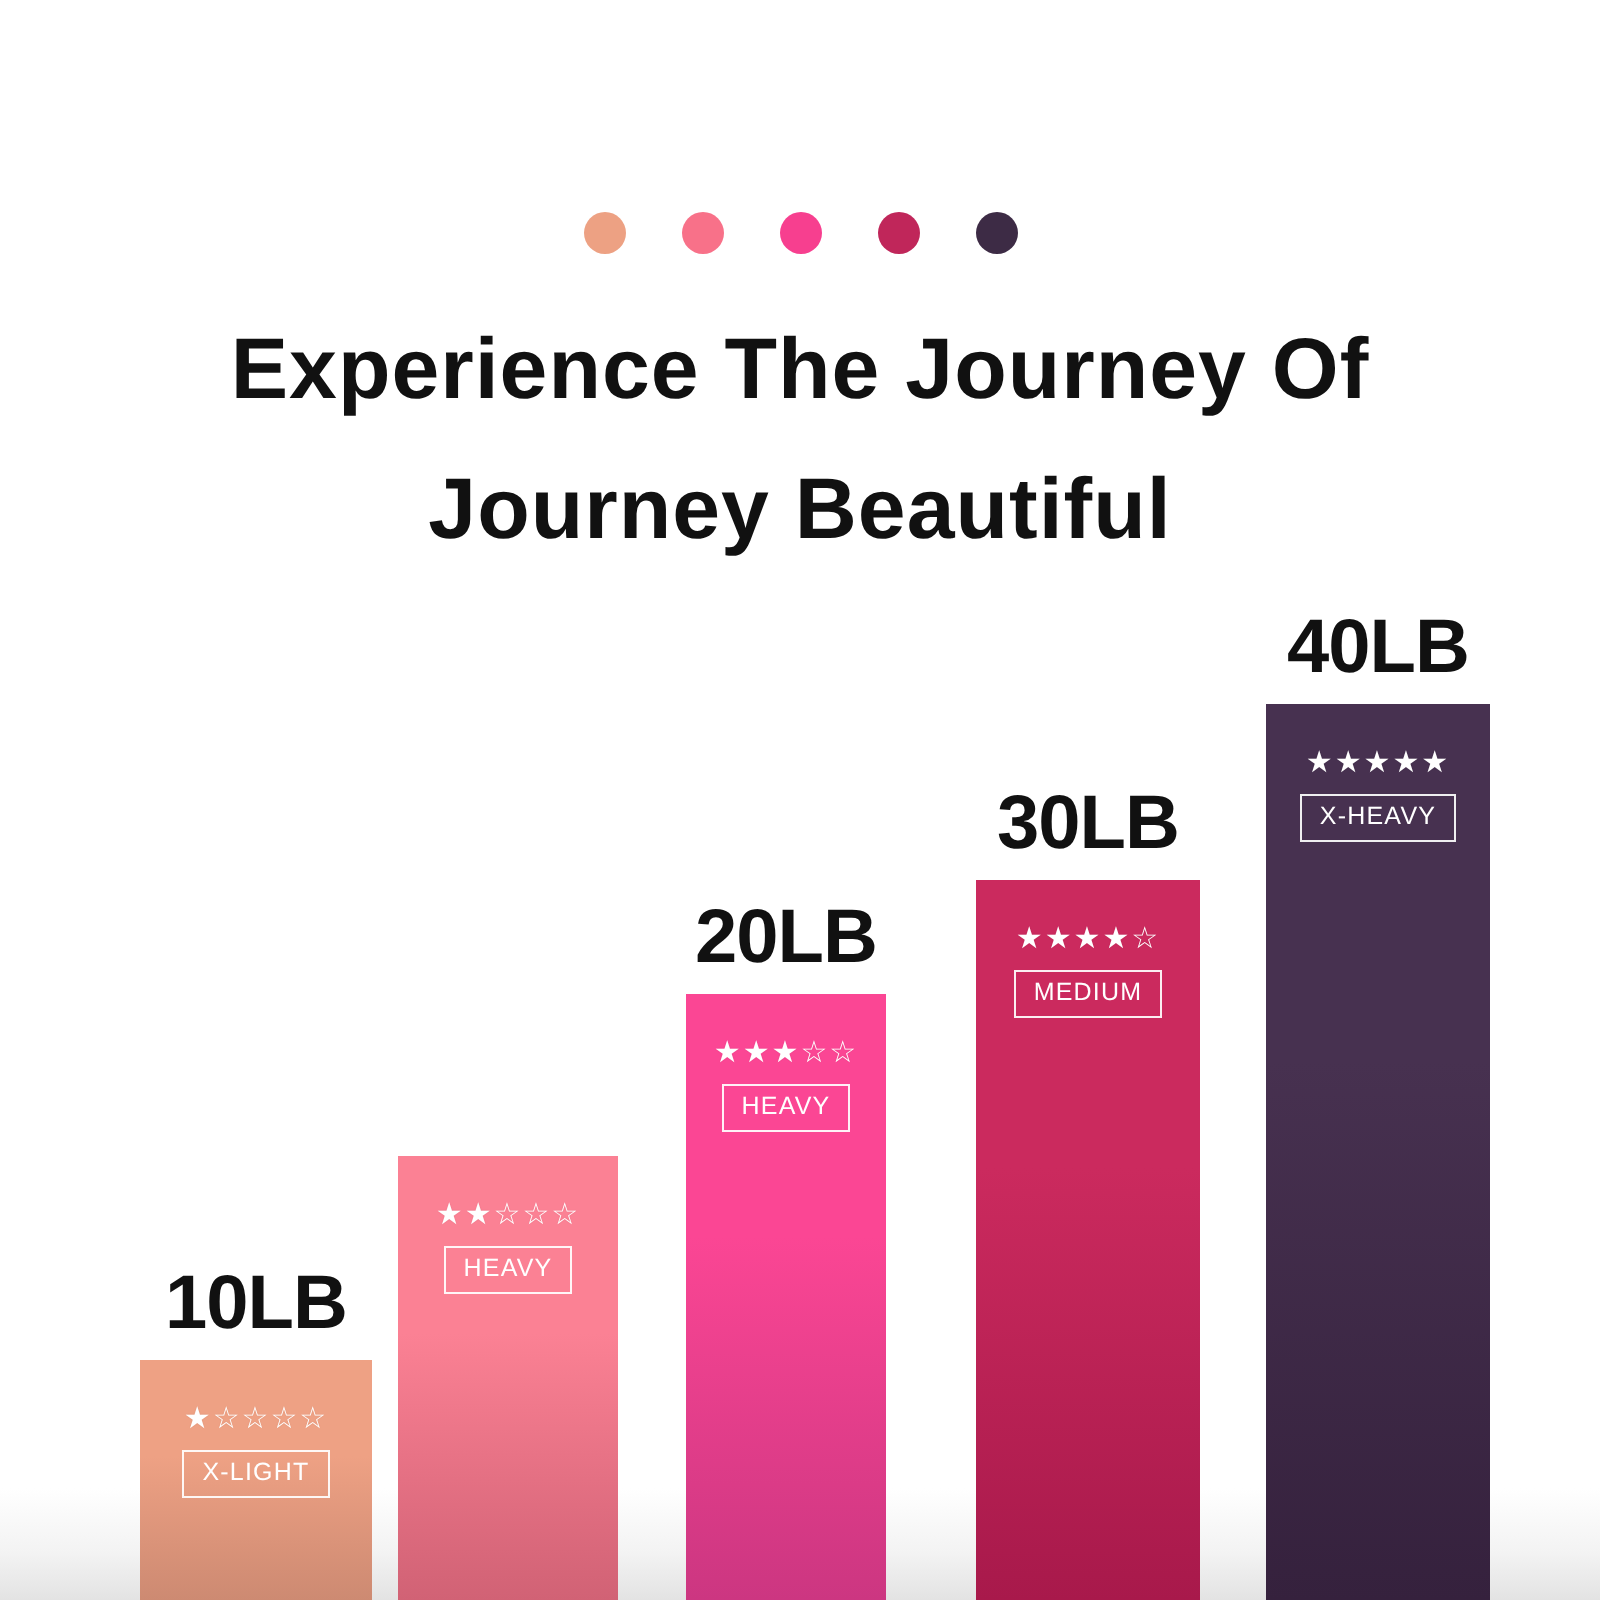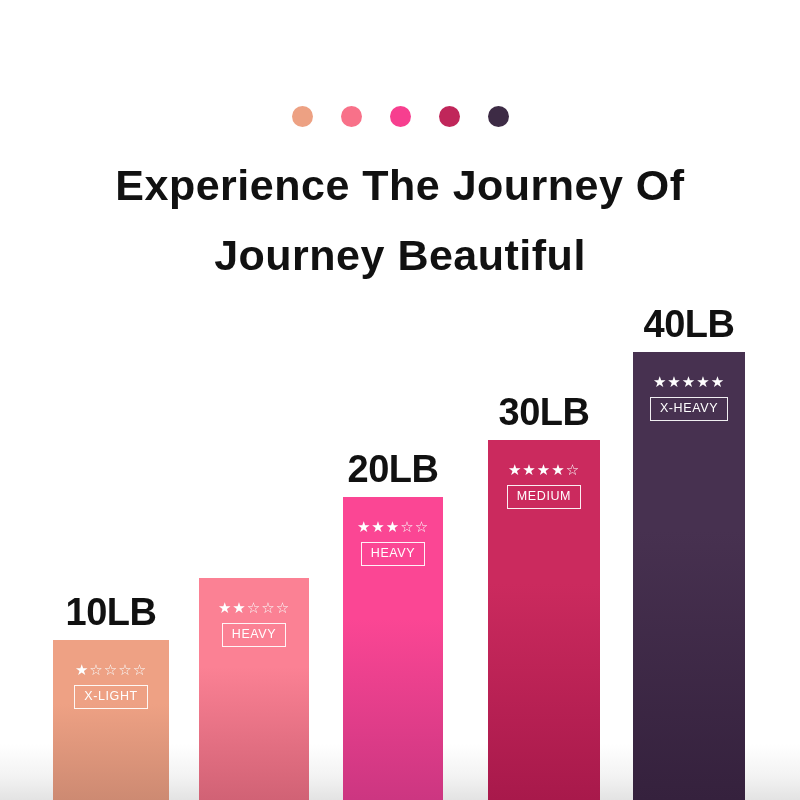--- a/index.html
+++ b/index.html
@@ -122,21 +122,21 @@
     <span class="dot" style="background: rgb(192, 38, 90);"></span>
     <span class="dot" style="background: rgb(61, 43, 69);"></span>
   </div>
 
   <h1 class="title">
     <span class="line">Experience The Journey Of</span>
     <span class="line">Journey Beautiful</span>
   </h1>
 
   <div class="chart">
-      <div class="bar-group" style="left: 53px; width: 116px; height: 160px;">
+      <div class="bar-group" style="left: 70px; width: 116px; height: 120px;">
         <div class="bar-label">10LB</div>
         <div class="bar" style="background: linear-gradient(rgb(238, 161, 132) 0%, rgb(238, 161, 132) 40%, rgb(205, 138, 114) 100%);">
           <div class="badge">
             <div class="stars">★☆☆☆☆</div>
             <div class="tier">X-LIGHT</div>
           </div>
         </div>
       </div>
       <div class="bar-group" style="left: 199px; width: 110px; height: 222px;">
         <div class="bar" style="background: linear-gradient(rgb(251, 129, 148) 0%, rgb(251, 129, 148) 40%, rgb(209, 98, 117) 100%);">

